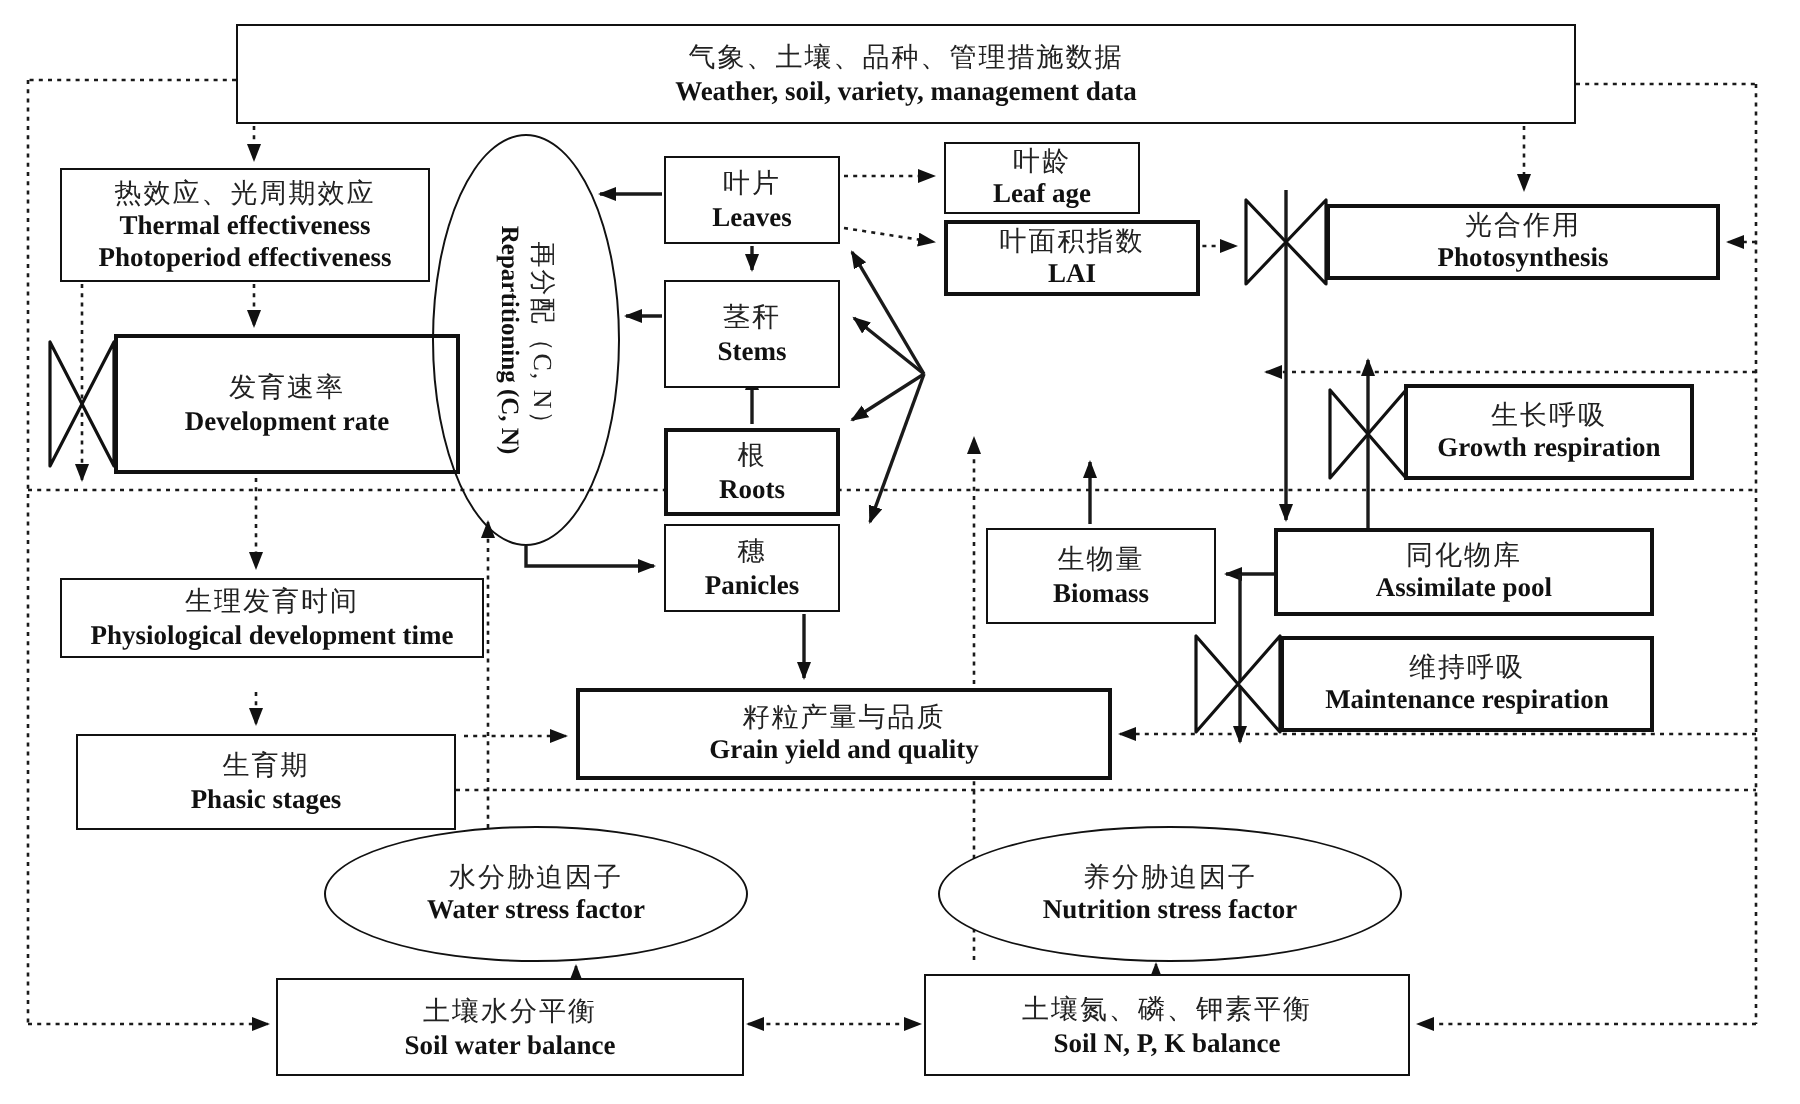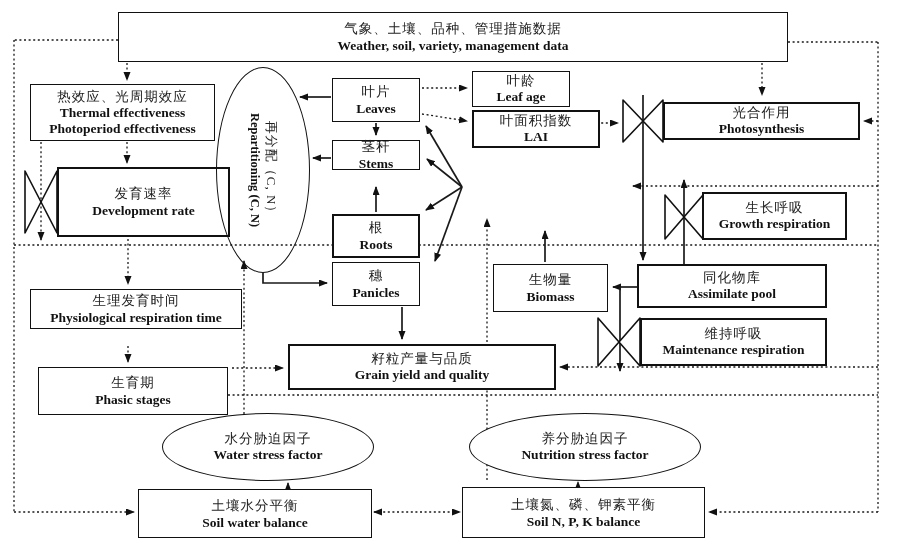--- a/index.html
+++ b/index.html
@@ -144,21 +144,21 @@
   <div class="node box med" style="left:472px;top:110px;width:128px;height:38px;line-height:16px">
     <div class="zh">叶面积指数</div>
     <div class="en">LAI</div>
   </div>
 
   <div class="node box thick" style="left:663px;top:102px;width:197px;height:38px;line-height:16px">
     <div class="zh">光合作用</div>
     <div class="en">Photosynthesis</div>
   </div>
 
-  <div class="node box" style="left:332px;top:140px;width:88px;height:30px">
+  <div class="node box" style="left:332px;top:140px;width:88px;height:54px">
     <div class="zh">茎秆</div>
     <div class="en">Stems</div>
   </div>
 
 
   <div class="node box med" style="left:702px;top:192px;width:145px;height:48px;line-height:16px">
     <div class="zh">生长呼吸</div>
     <div class="en">Growth respiration</div>
   </div>
 
@@ -182,21 +182,21 @@
     <div class="en">Assimilate pool</div>
   </div>
 
   <div class="node box med" style="left:640px;top:318px;width:187px;height:48px;line-height:16px">
     <div class="zh">维持呼吸</div>
     <div class="en">Maintenance respiration</div>
   </div>
 
   <div class="node box" style="left:30px;top:289px;width:212px;height:40px">
     <div class="zh">生理发育时间</div>
-    <div class="en">Physiological respiration time</div>
+    <div class="en">Physiological development time</div>
   </div>
 
   <div class="node box" style="left:38px;top:367px;width:190px;height:48px">
     <div class="zh">生育期</div>
     <div class="en">Phasic stages</div>
   </div>
 
   <div class="node box thick" style="left:288px;top:344px;width:268px;height:46px;line-height:16px">
     <div class="zh">籽粒产量与品质</div>
     <div class="en">Grain yield and quality</div>

